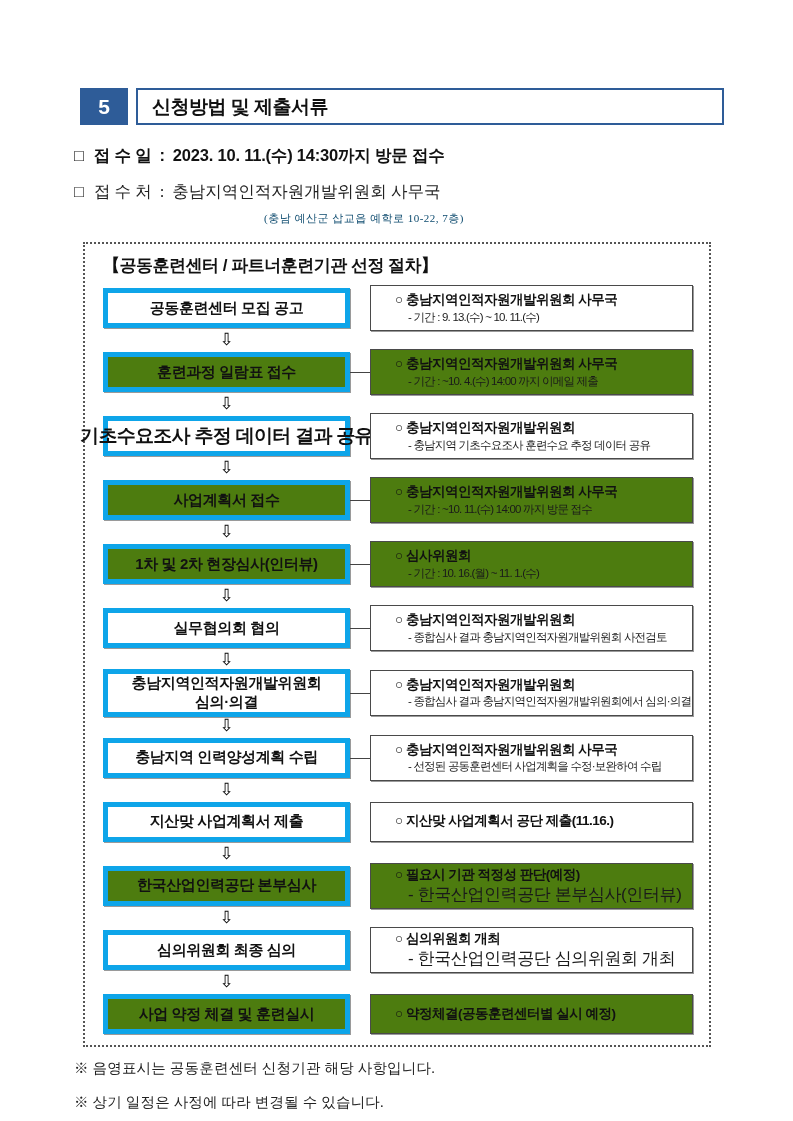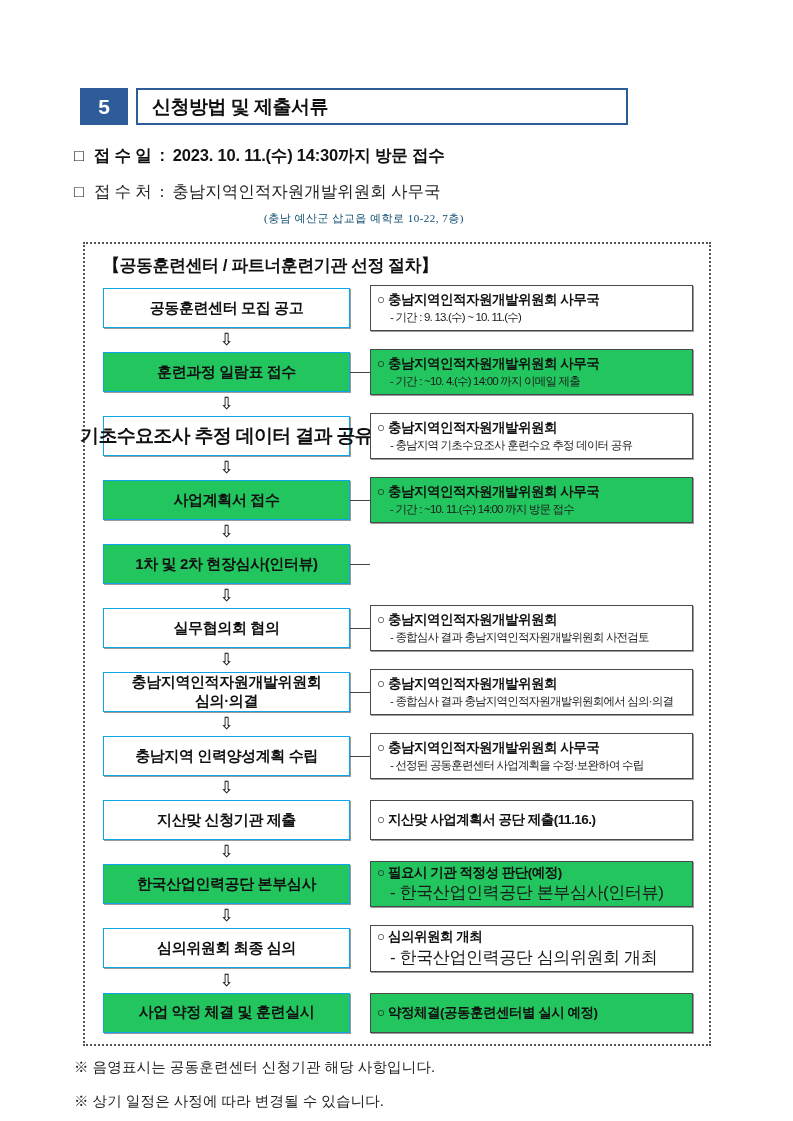--- a/index.html
+++ b/index.html
@@ -10,21 +10,21 @@
   }
   .page{position:absolute;inset:0;}
 
   
   .sec-header{display:flex;align-items:stretch;margin:88px 0 0 80px;height:37px;}
   .sec-badge{
     width:48px;background:#2e5c98;color:#fff;font-size:21px;font-weight:bold;
     display:flex;align-items:center;justify-content:center;
   }
   .sec-titlebox{
-    width:492px;margin-left:8px;border:2px solid #2e5c98;background:#fff;
+    width:588px;margin-left:8px;border:2px solid #2e5c98;background:#fff;
     display:flex;align-items:center;padding-left:14px;box-sizing:border-box;
   }
   .sec-titlebox span{font-size:19px;font-weight:bold;letter-spacing:-0.5px;}
 
   
   .bullets{margin:20px 0 0 74px;}
   .bullet-line{display:flex;align-items:baseline;}
   .line-date{font-size:16.5px;font-weight:bold;margin-bottom:14px;letter-spacing:-0.2px;}
   .line-place{font-family:"Liberation Serif","DejaVu Serif",serif;font-size:16.5px;color:#222;margin-bottom:8px;}
   .bullet-line .marker{margin-right:10px;}
@@ -38,43 +38,43 @@
   .flowbox{
     margin:16px 0 0 83px;width:628px;box-sizing:border-box;
     border:2px dotted #555;padding:6px 16px 8px 18px;background:#fff;
   }
   .flow-title{text-align:left;font-size:17px;font-weight:bold;letter-spacing:-0.5px;padding:4px 0 8px 0;}
 
   .flow-row{display:flex;align-items:center;}
   .left-col{width:247px;flex:0 0 247px;display:flex;justify-content:center;}
   .left-box{
     width:247px;box-sizing:border-box;min-height:40px;
-    border:1px solid #0ea5e9;background:#fff;
+    border:5px solid #0ea5e9;background:#fff;
     display:flex;flex-direction:column;align-items:center;justify-content:center;
     font-weight:bold;font-size:15px;letter-spacing:-0.4px;text-align:center;
     box-shadow:1px 1px 0 #9a9a9a;
   }
   .left-box.small{font-size:19px;letter-spacing:-0.7px;}
   .left-box .lline{white-space:nowrap;line-height:1.25;}
   .connector{width:20px;flex:0 0 20px;height:46px;position:relative;}
   .connector.has-line::before{
     content:"";position:absolute;left:0;right:0;top:50%;border-top:1.5px solid #444;
   }
   .right-box{
     flex:1;box-sizing:border-box;min-height:46px;
     border:1px solid #4a4a4a;background:#fff;
     display:flex;flex-direction:column;justify-content:center;
-    padding:2px 6px;overflow:hidden;
+    padding:2px 24px;overflow:hidden;
     box-shadow:1px 1px 0 #9a9a9a;
   }
   .right-box.single{min-height:40px;justify-content:center;}
   .right-title{font-size:13.5px;font-weight:bold;letter-spacing:-0.5px;white-space:nowrap;line-height:1.35;}
   .right-sub{font-size:17px;letter-spacing:-0.4px;white-space:nowrap;padding-left:13px;line-height:1.3;color:#1a1a1a;}
   .right-sub.tight{font-size:11.5px;letter-spacing:-0.8px;}
-  .shaded{background:#22c55e;}
+  .shaded{background:#4d7c0f;}
 
   .arrow-row{height:18px;width:247px;display:flex;align-items:center;justify-content:center;}
   .down-arrow{font-size:17px;line-height:18px;color:#000;}
 
   
   .notes{margin:12px 0 0 74px;font-family:"Liberation Serif","DejaVu Serif",serif;}
   .note-line{font-size:14.5px;color:#222;margin-bottom:15px;letter-spacing:0.2px;}
 </style>
 </head>
 <body>
@@ -177,20 +177,24 @@
     <span class="down-arrow">⇩</span>
   </div>
 
   <div class="flow-row">
     <div class="left-col">
       <div class="left-box shaded">
               <div class="lline">1차 및 2차 현장심사(인터뷰)</div>
             </div>
     </div>
     <div class="connector has-line"></div>
+    <div class="right-box shaded">
+      <div class="right-title">○ 심사위원회</div>
+      <div class="right-sub tight">- 기간 : 10. 16.(월) ~ 11. 1.(수)</div>
+    </div>
   </div>
 
   <div class="arrow-row">
     <span class="down-arrow">⇩</span>
   </div>
 
   <div class="flow-row">
     <div class="left-col">
       <div class="left-box">
               <div class="lline">실무협의회 협의</div>
@@ -238,21 +242,21 @@
     </div>
   </div>
 
   <div class="arrow-row">
     <span class="down-arrow">⇩</span>
   </div>
 
   <div class="flow-row">
     <div class="left-col">
       <div class="left-box">
-              <div class="lline">지산맞 신청기관 제출</div>
+              <div class="lline">지산맞 사업계획서 제출</div>
             </div>
     </div>
     <div class="connector"></div>
     <div class="right-box single">
       <div class="right-title">○ 지산맞 사업계획서 공단 제출(11.16.)</div>
 
     </div>
   </div>
 
   <div class="arrow-row">

